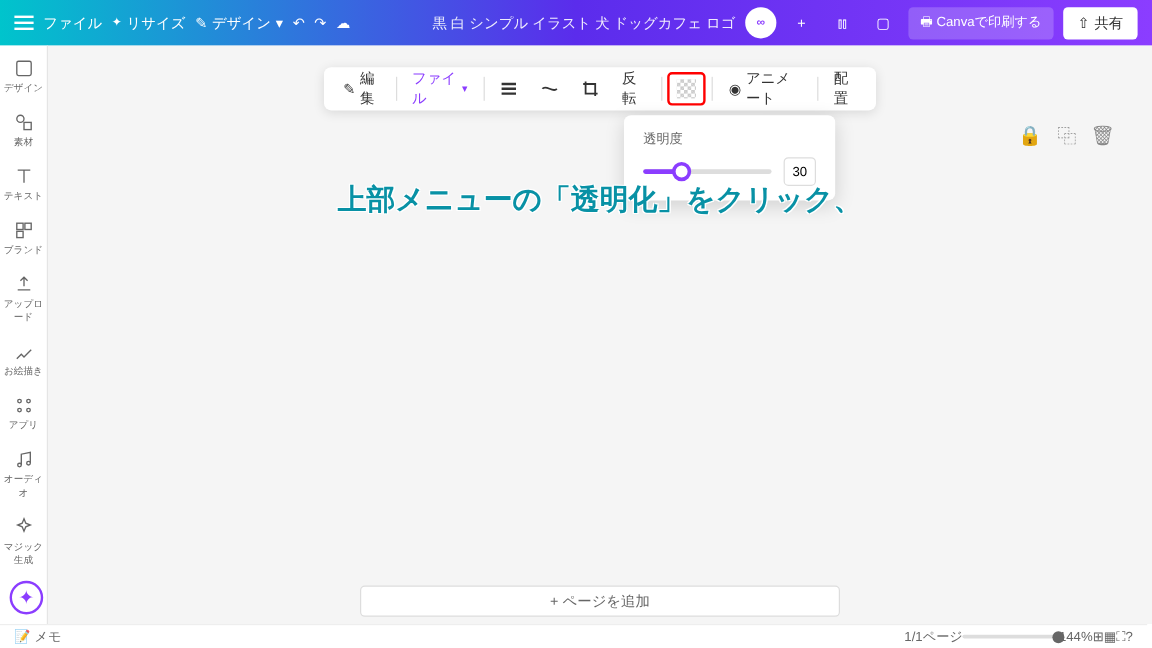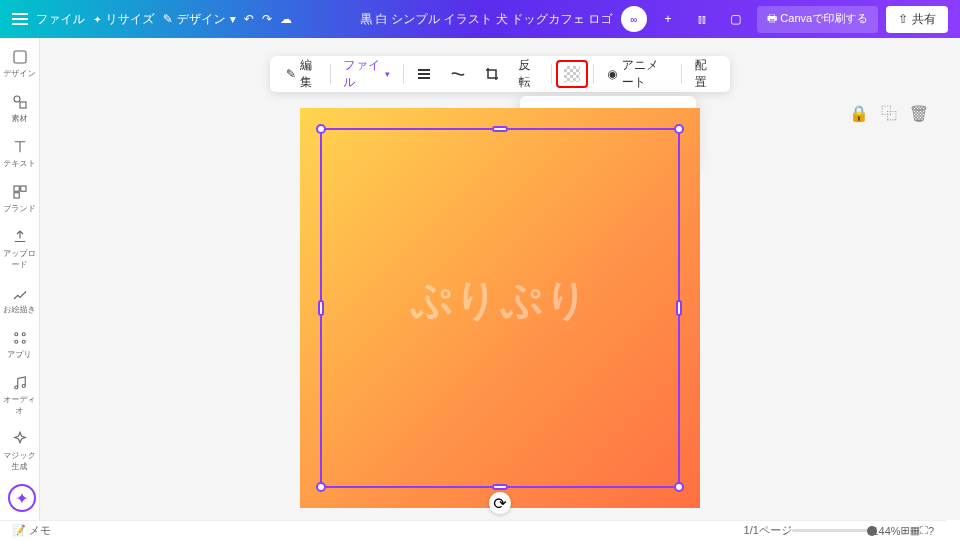--- a/index.html
+++ b/index.html
@@ -40,21 +40,21 @@
 .handle.tm{top:-4px;left:50%;transform:translateX(-50%)}
 .handle.bm{bottom:-4px;left:50%;transform:translateX(-50%)}
 .handle.ml{left:-4px;top:50%;transform:translateY(-50%);width:6px;height:16px}
 .handle.mr{right:-4px;top:50%;transform:translateY(-50%);width:6px;height:16px}
 .rotate-handle{position:absolute;bottom:-28px;left:50%;transform:translateX(-50%);width:22px;height:22px;background:#fff;border-radius:50%;box-shadow:0 1px 4px rgba(0,0,0,0.2);display:flex;align-items:center;justify-content:center;cursor:pointer}
 .watermark{position:absolute;top:48%;left:50%;transform:translate(-50%,-50%);font-size:42px;font-weight:900;color:rgba(255,255,255,0.4);font-family:sans-serif;letter-spacing:2px}
 .tutorial-text{position:absolute;top:110px;left:50%;transform:translateX(-50%);text-align:center;font-size:24px;font-weight:700;color:#0891a5;text-shadow:1px 1px 0 #fff,-1px -1px 0 #fff,1px -1px 0 #fff,-1px 1px 0 #fff;z-index:10;line-height:1.6;pointer-events:none;white-space:nowrap}
 .page-actions{position:absolute;top:64px;right:30px;display:flex;gap:8px}
 .page-action{width:22px;height:22px;cursor:pointer;color:#888;display:flex;align-items:center;justify-content:center}
 .add-page{position:absolute;bottom:6px;left:50%;transform:translateX(-50%);width:400px;height:26px;border:1px solid #ddd;border-radius:4px;background:#fff;display:flex;align-items:center;justify-content:center;font-size:12px;color:#666;cursor:pointer}
-.bottombar{position:absolute;bottom:0;left:0;right:14px;height:20px;background:#fff;border-top:1px solid #eee;display:flex;align-items:center;padding:0 12px;font-size:11px;color:#666}
+.bottombar{position:absolute;bottom:0;left:0;right:4px;height:20px;background:#fff;border-top:1px solid #eee;display:flex;align-items:center;padding:0 12px;font-size:11px;color:#666}
 .bottom-left{display:flex;align-items:center;gap:10px}
 .bottom-right{margin-left:auto;display:flex;align-items:center;}
 .zoom-slider{width:80px;height:3px;background:#ddd;border-radius:2px;position:relative}
 .zoom-thumb{position:absolute;right:0;top:50%;transform:translate(50%,-50%);width:10px;height:10px;background:#666;border-radius:50%}
 .magic-btn{position:absolute;left:8px;bottom:28px;width:28px;height:28px;border-radius:50%;background:#fff;border:2px solid #8b3dff;display:flex;align-items:center;justify-content:center;cursor:pointer}
 .checker{width:16px;height:16px;background-image:linear-gradient(45deg,#ccc 25%,transparent 25%),linear-gradient(-45deg,#ccc 25%,transparent 25%),linear-gradient(45deg,transparent 75%,#ccc 75%),linear-gradient(-45deg,transparent 75%,#ccc 75%);background-size:6px 6px;background-position:0 0,0 3px,3px -3px,-3px 0}
 </style>
 </head>
 <body>
 
@@ -205,40 +205,26 @@
       <div class="slider-value">30</div>
     </div>
   </div>
 
   <div class="page-actions">
     <div class="page-action">🔒</div>
     <div class="page-action">⿻</div>
     <div class="page-action">🗑</div>
   </div>
 
-  <div class="canvas-area">
-    <div class="canvas-bg">
-      <div class="watermark">ぷりぷり</div>
-      <div class="selection">
-        <div class="handle tl"></div>
-        <div class="handle tr"></div>
-        <div class="handle bl"></div>
-        <div class="handle br"></div>
-        <div class="handle mid tm"></div>
-        <div class="handle mid bm"></div>
-        <div class="handle mid ml"></div>
-        <div class="handle mid mr"></div>
-        <div class="rotate-handle">⟳</div>
-      </div>
-    </div>
-  </div>
 
   <div class="tutorial-text">
-  </div>
-
+    <div>上部メニューの「透明化」をクリック、</div>
+  </div>
+
+  <div class="add-page">+ ページを追加</div>
 </div>
 
 <div class="magic-btn">
     <span style="color:#8b3dff">✦</span>
   </div>
 
 <div class="bottombar">
   <div class="bottom-left">
     <span>📝 <span>メモ</span></span>
   </div>

